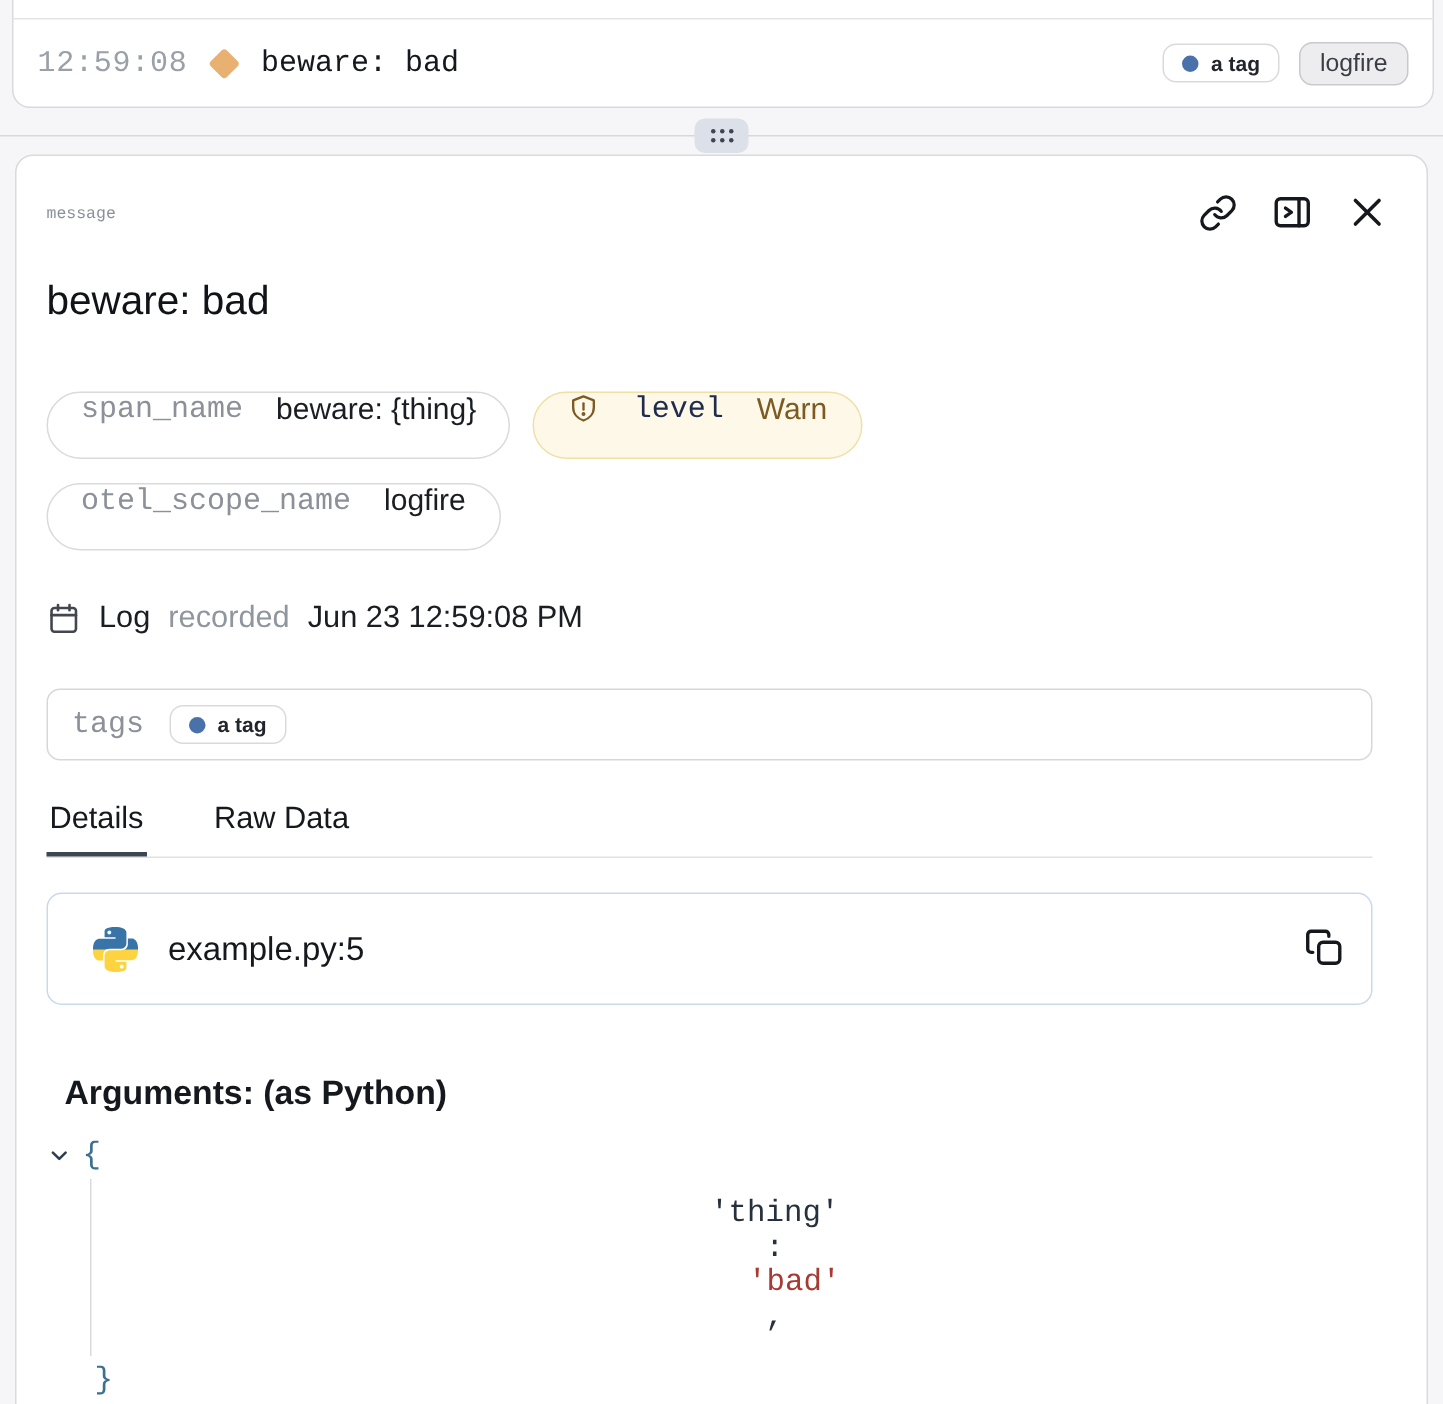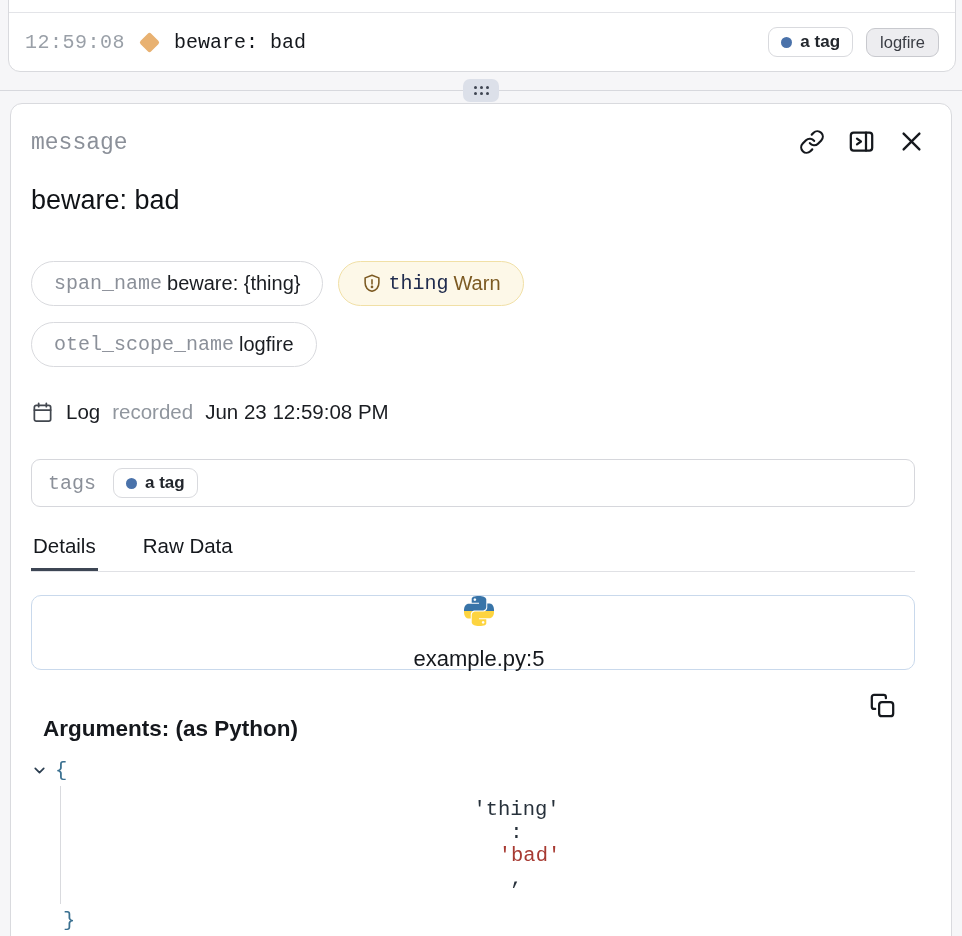--- a/index.html
+++ b/index.html
@@ -26,21 +26,21 @@
     display:flex;align-items:center;gap:13px;padding:0 16px;
   }
   .timestamp{font-size:20px;color:#9aa0a8;letter-spacing:.5px;}
   .diamond{width:15px;height:15px;background:#e8b171;border-radius:2.5px;
     transform:rotate(45deg);margin:0 4px;flex:none;}
   .log-msg{font-size:20px;color:#15181d;}
   .flex-spacer{flex:1;}
   .tag-pill{
     display:inline-flex;align-items:center;gap:8px;
     background:#fff;border:1px solid #d9dade;border-radius:9px;
-    padding:4px 12px;font-size:17px;font-weight:700;color:#22262c;
+    padding:4px 12px;font-size:14px;font-weight:700;color:#22262c;
   }
   .tag-dot{width:11px;height:11px;border-radius:50%;background:#4a72aa;flex:none;}
   .scope-pill{
     background:#ededf0;border:1px solid #c8c9ce;border-radius:9px;
     padding:4px 13px;font-size:16.5px;color:#3a3d44;
   }
 
   
   .resize-line{position:absolute;top:90px;left:0;right:0;height:1px;background:#d7d8dd;}
   .drag-handle{
@@ -51,31 +51,31 @@
   .dots{display:grid;grid-template-columns:repeat(3,3px);grid-template-rows:repeat(2,3px);gap:3px;}
   .dots i{width:3px;height:3px;border-radius:50%;background:#3f4552;}
 
   
   .panel{
     position:absolute;left:10px;right:10px;top:103px;bottom:-24px;
     background:#fff;border:1px solid #d9dade;border-radius:12px;
     box-sizing:border-box;padding:24px 20px 0 20px;
   }
   .panel-header{display:flex;align-items:center;padding-right:6px;}
-  .panel-kind{font-size:23px;color:#8b9099;}
+  .panel-kind{font-size:11px;color:#8b9099;}
   .header-actions{margin-left:auto;display:flex;align-items:center;gap:23px;}
   .icon-btn{background:none;border:none;padding:0;margin:0;cursor:pointer;
     display:flex;align-items:center;color:#15181d;}
 
   .panel-title{margin-top:27px;font-size:27px;font-weight:500;color:#101317;}
 
   .attr-rows{margin-top:45px;display:flex;flex-direction:column;gap:16px;}
   .attr-row{display:flex;gap:15px;}
   .attr-pill{
-    display:inline-flex;align-items:center;gap:5px;height:45px;
+    display:inline-flex;gap:22px;height:45px;
     border:1px solid #d9dade;border-radius:23px;padding:0 22px;background:#fff;
     box-sizing:border-box;
   }
   .attr-label{font-size:20px;color:#8b9099;}
   .attr-value{font-size:20px;color:#1a1d22;font-weight:500;}
   .attr-pill.warn{background:#fdf8e8;border-color:#f1e0a6;}
   .attr-pill.warn .attr-label{color:#202c4e;}
   .attr-pill.warn .attr-value{color:#7c5a22;}
   .attr-pill.warn .shield{color:#7c5a22;display:flex;}
 
@@ -93,21 +93,21 @@
   .tags-label{font-size:20px;color:#8b9099;}
 
   .tabs{margin-top:27px;margin-right:16px;display:flex;gap:43px;
     border-bottom:1px solid #e0e1e5;}
   .tab{font-size:20.5px;color:#15181d;padding:0 2px 13px 2px;cursor:pointer;}
   .tab.active{border-bottom:3px solid #3d4654;padding-bottom:10px;}
 
   .source-box{
     margin-top:23px;margin-right:16px;height:75px;box-sizing:border-box;
     border:1px solid #c9d9ec;border-radius:10px;padding:0 18px 0 30px;
-    display:flex;align-items:center;gap:20px;flex-direction:column;
+    display:flex;align-items:center;gap:20px;
   }
   .source-file{font-size:22px;color:#15181d;}
   .copy-btn{margin-left:auto;}
 
   .args-heading{margin-top:46px;font-size:22.5px;font-weight:700;color:#15181d;margin-left:12px;}
 
   .code{margin-top:12px;font-size:20.5px;color:#27313b;}
   .code-open{display:flex;align-items:center;gap:7px;height:32px;}
   .code-open .chev{display:flex;color:#2c3e50;}
   .brace{color:#3a7090;}
@@ -193,21 +193,21 @@
         <span class="attr-value">beware: {thing}</span>
       </span>
       <span class="attr-pill warn">
         <span class="shield">
           <svg width="22" height="22" viewBox="0 0 24 24" fill="none" stroke="currentColor" stroke-width="1.7" stroke-linecap="round" stroke-linejoin="round">
               <path d="M12 2.5l7.5 2.8v5.2c0 4.6-3.2 8.1-7.5 9.5-4.3-1.4-7.5-4.9-7.5-9.5V5.3z"></path>
               <line x1="12" y1="7.5" x2="12" y2="12"></line>
               <circle cx="12" cy="15.2" r="0.6" fill="currentColor"></circle>
             </svg>
         </span>
-        <span class="attr-label mono">thing</span>
+        <span class="attr-label mono">level</span>
         <span class="attr-value">Warn</span>
       </span>
     </div>
     <div class="attr-row">
       <span class="attr-pill">
         <span class="attr-label mono">otel_scope_name</span>
         <span class="attr-value">logfire</span>
       </span>
     </div>
   </div>

